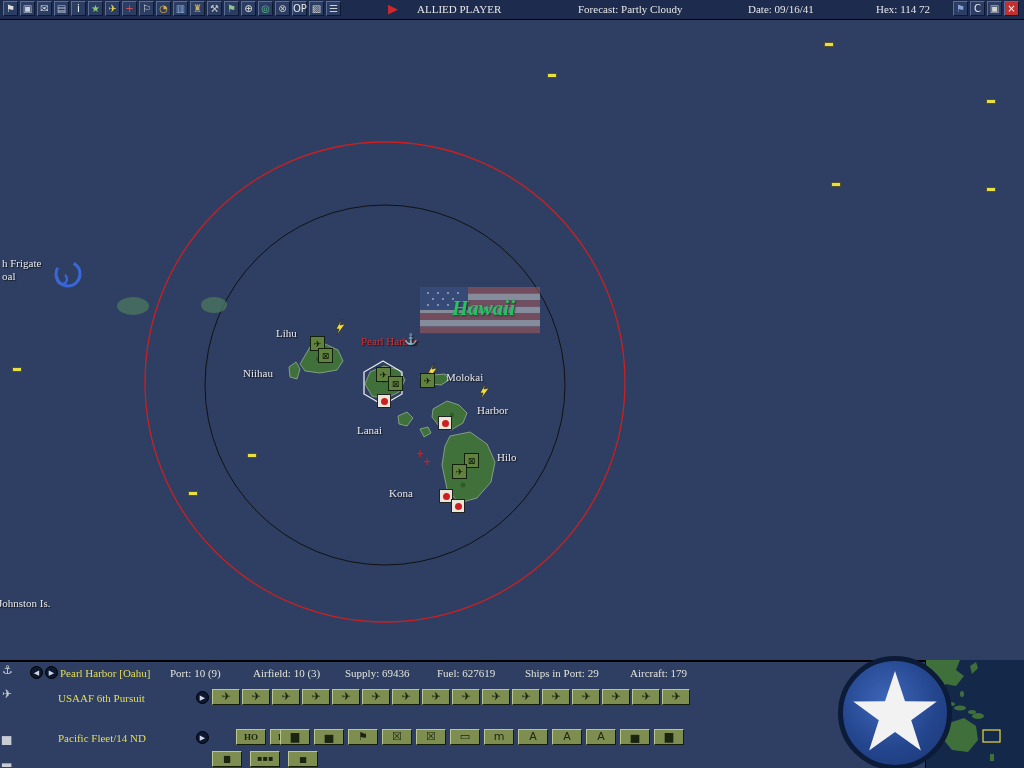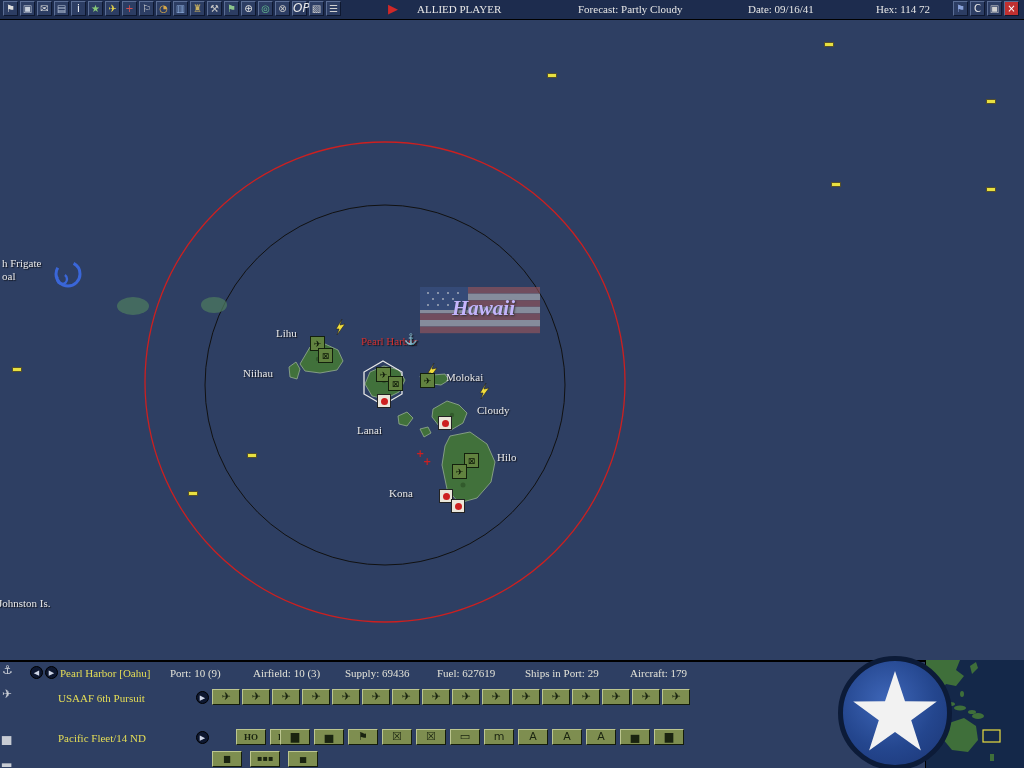--- a/index.html
+++ b/index.html
@@ -16,21 +16,21 @@
   #tb-right{position:absolute;right:4px;top:0;display:flex;}
   #play-btn{position:absolute;left:388px;top:1px;color:#d02828;font:13px/16px "DejaVu Sans",sans-serif;}
   .tb-text{position:absolute;top:3px;font:11px "Liberation Serif",serif;color:#e6e6e6;white-space:nowrap;}
 
   
   #map-svg{position:absolute;top:19px;left:0;z-index:1;}
   #map-layer{position:absolute;top:0;left:0;width:1024px;height:768px;z-index:2;}
   .map-label{position:absolute;color:#e8e8e8;font:11px "Liberation Serif",serif;
              text-shadow:1px 1px 1px #10131c;white-space:nowrap;}
   .map-label.red{color:#d23030;}
-  .map-label.hawaii{font:italic bold 21px "Liberation Serif",serif;color:#c4b5fd;
+  .map-label.hawaii{font:italic bold 21px "Liberation Serif",serif;color:#22c55e;
                     text-shadow:1px 1px 2px #333;}
   .dash{position:absolute;width:8px;height:3px;background:#e8e040;border:1px solid #55502a;}
   .unit-g{position:absolute;width:15px;height:15px;background:#61823f;border:1px solid #13200d;
           color:#0d1808;font:9px/14px "DejaVu Sans",sans-serif;text-align:center;box-sizing:border-box;}
   .unit-j{position:absolute;width:14px;height:14px;background:#eae6da;border:1px solid #222;
           display:flex;align-items:center;justify-content:center;box-sizing:border-box;}
   .unit-j i{width:7px;height:7px;border-radius:50%;background:#cc2020;display:block;}
   .unit-r{position:absolute;color:#cc2020;font:bold 10px/10px "DejaVu Sans",sans-serif;}
   #tooltip{position:absolute;left:181px;top:216px;width:200px;height:54px;z-index:3;
            background:rgba(12,12,16,.93);color:#e4e4e4;font:10px/1.35 "Liberation Serif",serif;
@@ -122,21 +122,21 @@
         <path d="M3,0 L9,-10 L7,-4 L12,-5 L4,6 L6,0 Z" transform="translate(425,354)" fill="#f0dc3c" stroke="#222" stroke-width="0.6"></path>
         <path d="M3,0 L9,-10 L7,-4 L12,-5 L4,6 L6,0 Z" transform="translate(477,374)" fill="#f0dc3c" stroke="#222" stroke-width="0.6"></path>
       </g>
   </svg>
 
   <div id="map-layer">
     <div class="map-label hawaii" style="left:452px;top:296px">Hawaii</div>
   <div class="map-label" style="left: 276px; top: 327px;">Lihu</div>
       <div class="map-label" style="left: 243px; top: 367px;">Niihau</div>
       <div class="map-label" style="left: 446px; top: 371px;">Molokai</div>
-      <div class="map-label" style="left: 477px; top: 404px;">Cloudy</div>
+      <div class="map-label" style="left: 477px; top: 404px;">Harbor</div>
       <div class="map-label" style="left: 357px; top: 424px;">Lanai</div>
       <div class="map-label" style="left: 497px; top: 451px;">Hilo</div>
       <div class="map-label" style="left: 389px; top: 487px;">Kona</div>
       <div class="map-label red" style="left: 361px; top: 335px;">Pearl Harbor</div>
       <div class="map-label red" style="left: 404px; top: 333px;">⚓</div>
       <div class="map-label" style="left: 2px; top: 257px;">h Frigate</div>
       <div class="map-label" style="left: 2px; top: 270px;">oal</div>
       <div class="map-label" style="left: -2px; top: 597px;">Johnston Is.</div>
       <div class="dash" style="left: 824px; top: 42px;"></div>
       <div class="dash" style="left: 547px; top: 73px;"></div>
@@ -182,21 +182,21 @@
         <div class="tb-btn" style="color: rgb(208, 80, 80);">+</div>
         <div class="tb-btn" style="color: rgb(220, 220, 220);">⚐</div>
         <div class="tb-btn" style="color: rgb(216, 168, 72);">◔</div>
         <div class="tb-btn" style="color: rgb(146, 178, 226);">▥</div>
         <div class="tb-btn" style="color: rgb(200, 176, 96);">♜</div>
         <div class="tb-btn" style="color: rgb(196, 196, 196);">⚒</div>
         <div class="tb-btn" style="color: rgb(140, 196, 140);">⚑</div>
         <div class="tb-btn" style="color: rgb(224, 224, 224);">⊕</div>
         <div class="tb-btn" style="color: rgb(98, 186, 142);">◎</div>
         <div class="tb-btn" style="color: rgb(196, 196, 196);">⊗</div>
-        <div class="tb-btn" style="color: rgb(232, 232, 232); font-size: 12px; font-style: italic;">OP</div>
+        <div class="tb-btn" style="color: rgb(232, 232, 232); font-size: 10px;">OP</div>
         <div class="tb-btn" style="color: rgb(208, 208, 208);">▧</div>
         <div class="tb-btn" style="color: rgb(208, 208, 208);">☰</div>
       </div>
     <span id="play-btn">▶</span>
     <span class="tb-text" style="left:417px">ALLIED PLAYER</span>
     <span class="tb-text" style="left:578px">Forecast: Partly Cloudy</span>
     <span class="tb-text" style="left:748px">Date: 09/16/41</span>
     <span class="tb-text" style="left:876px">Hex: 114  72</span>
     <div id="tb-right">
         <div class="tb-btn" style="color: rgb(136, 160, 216);">⚑</div>

